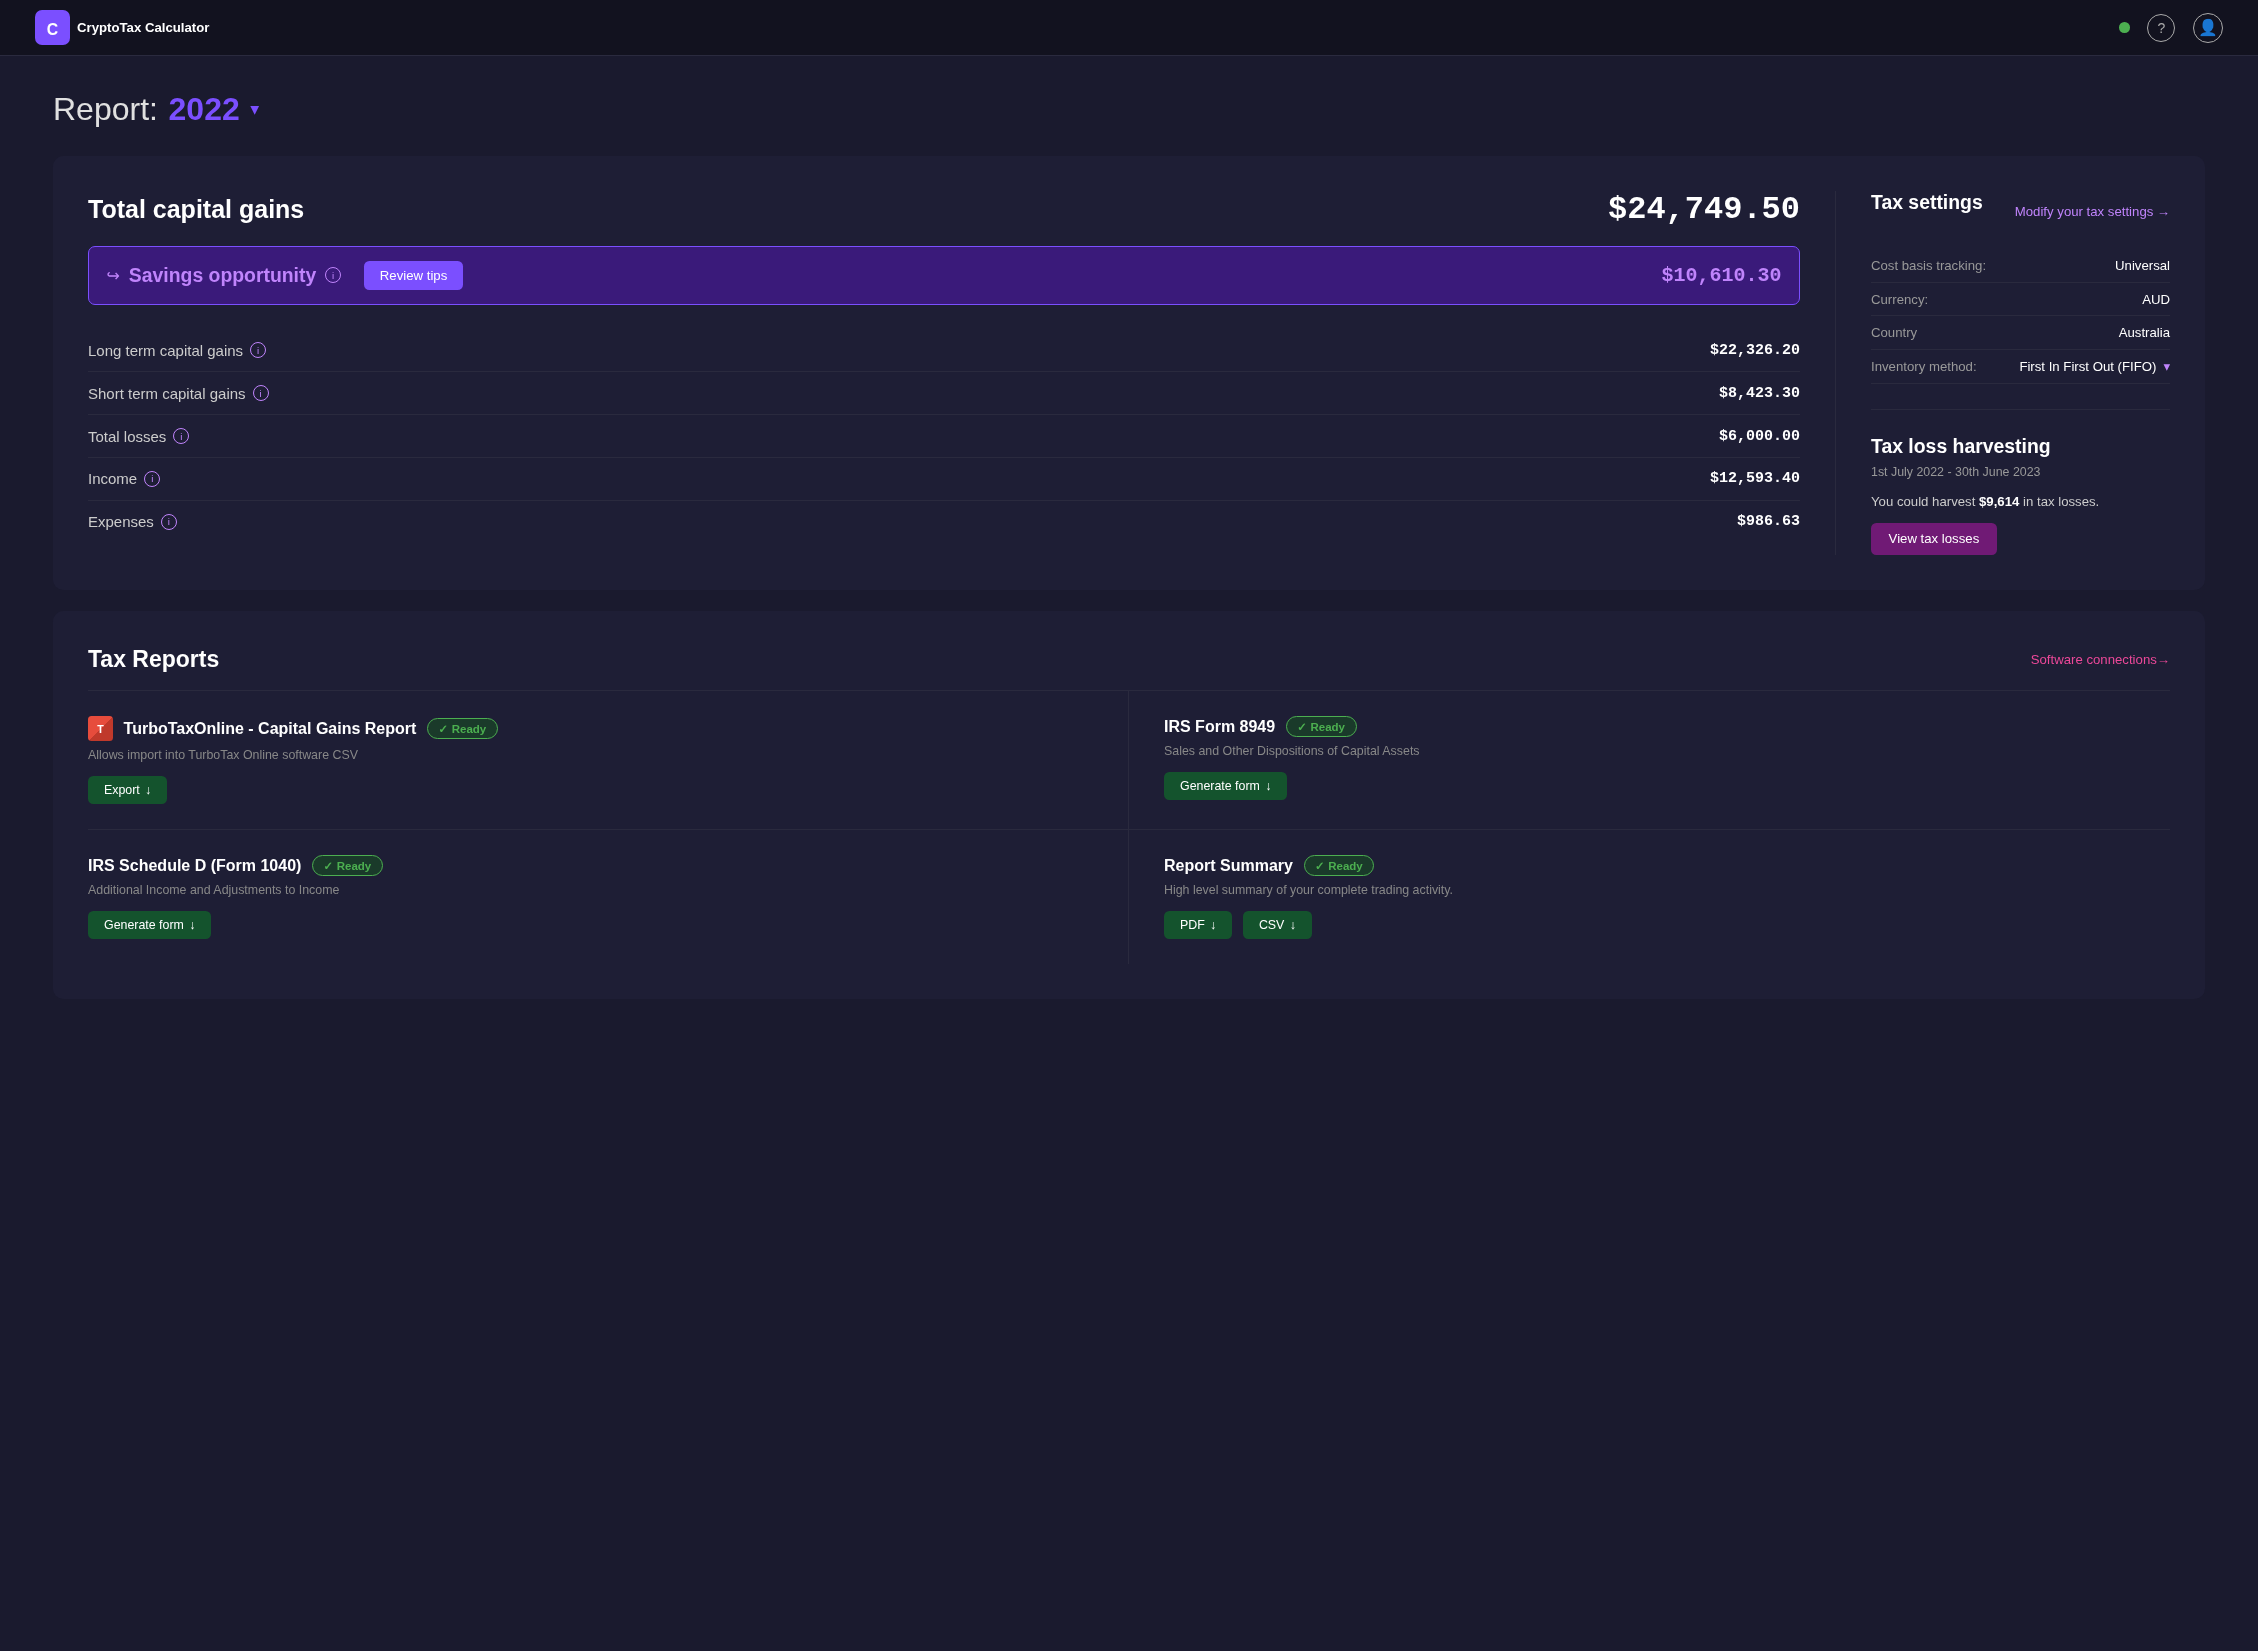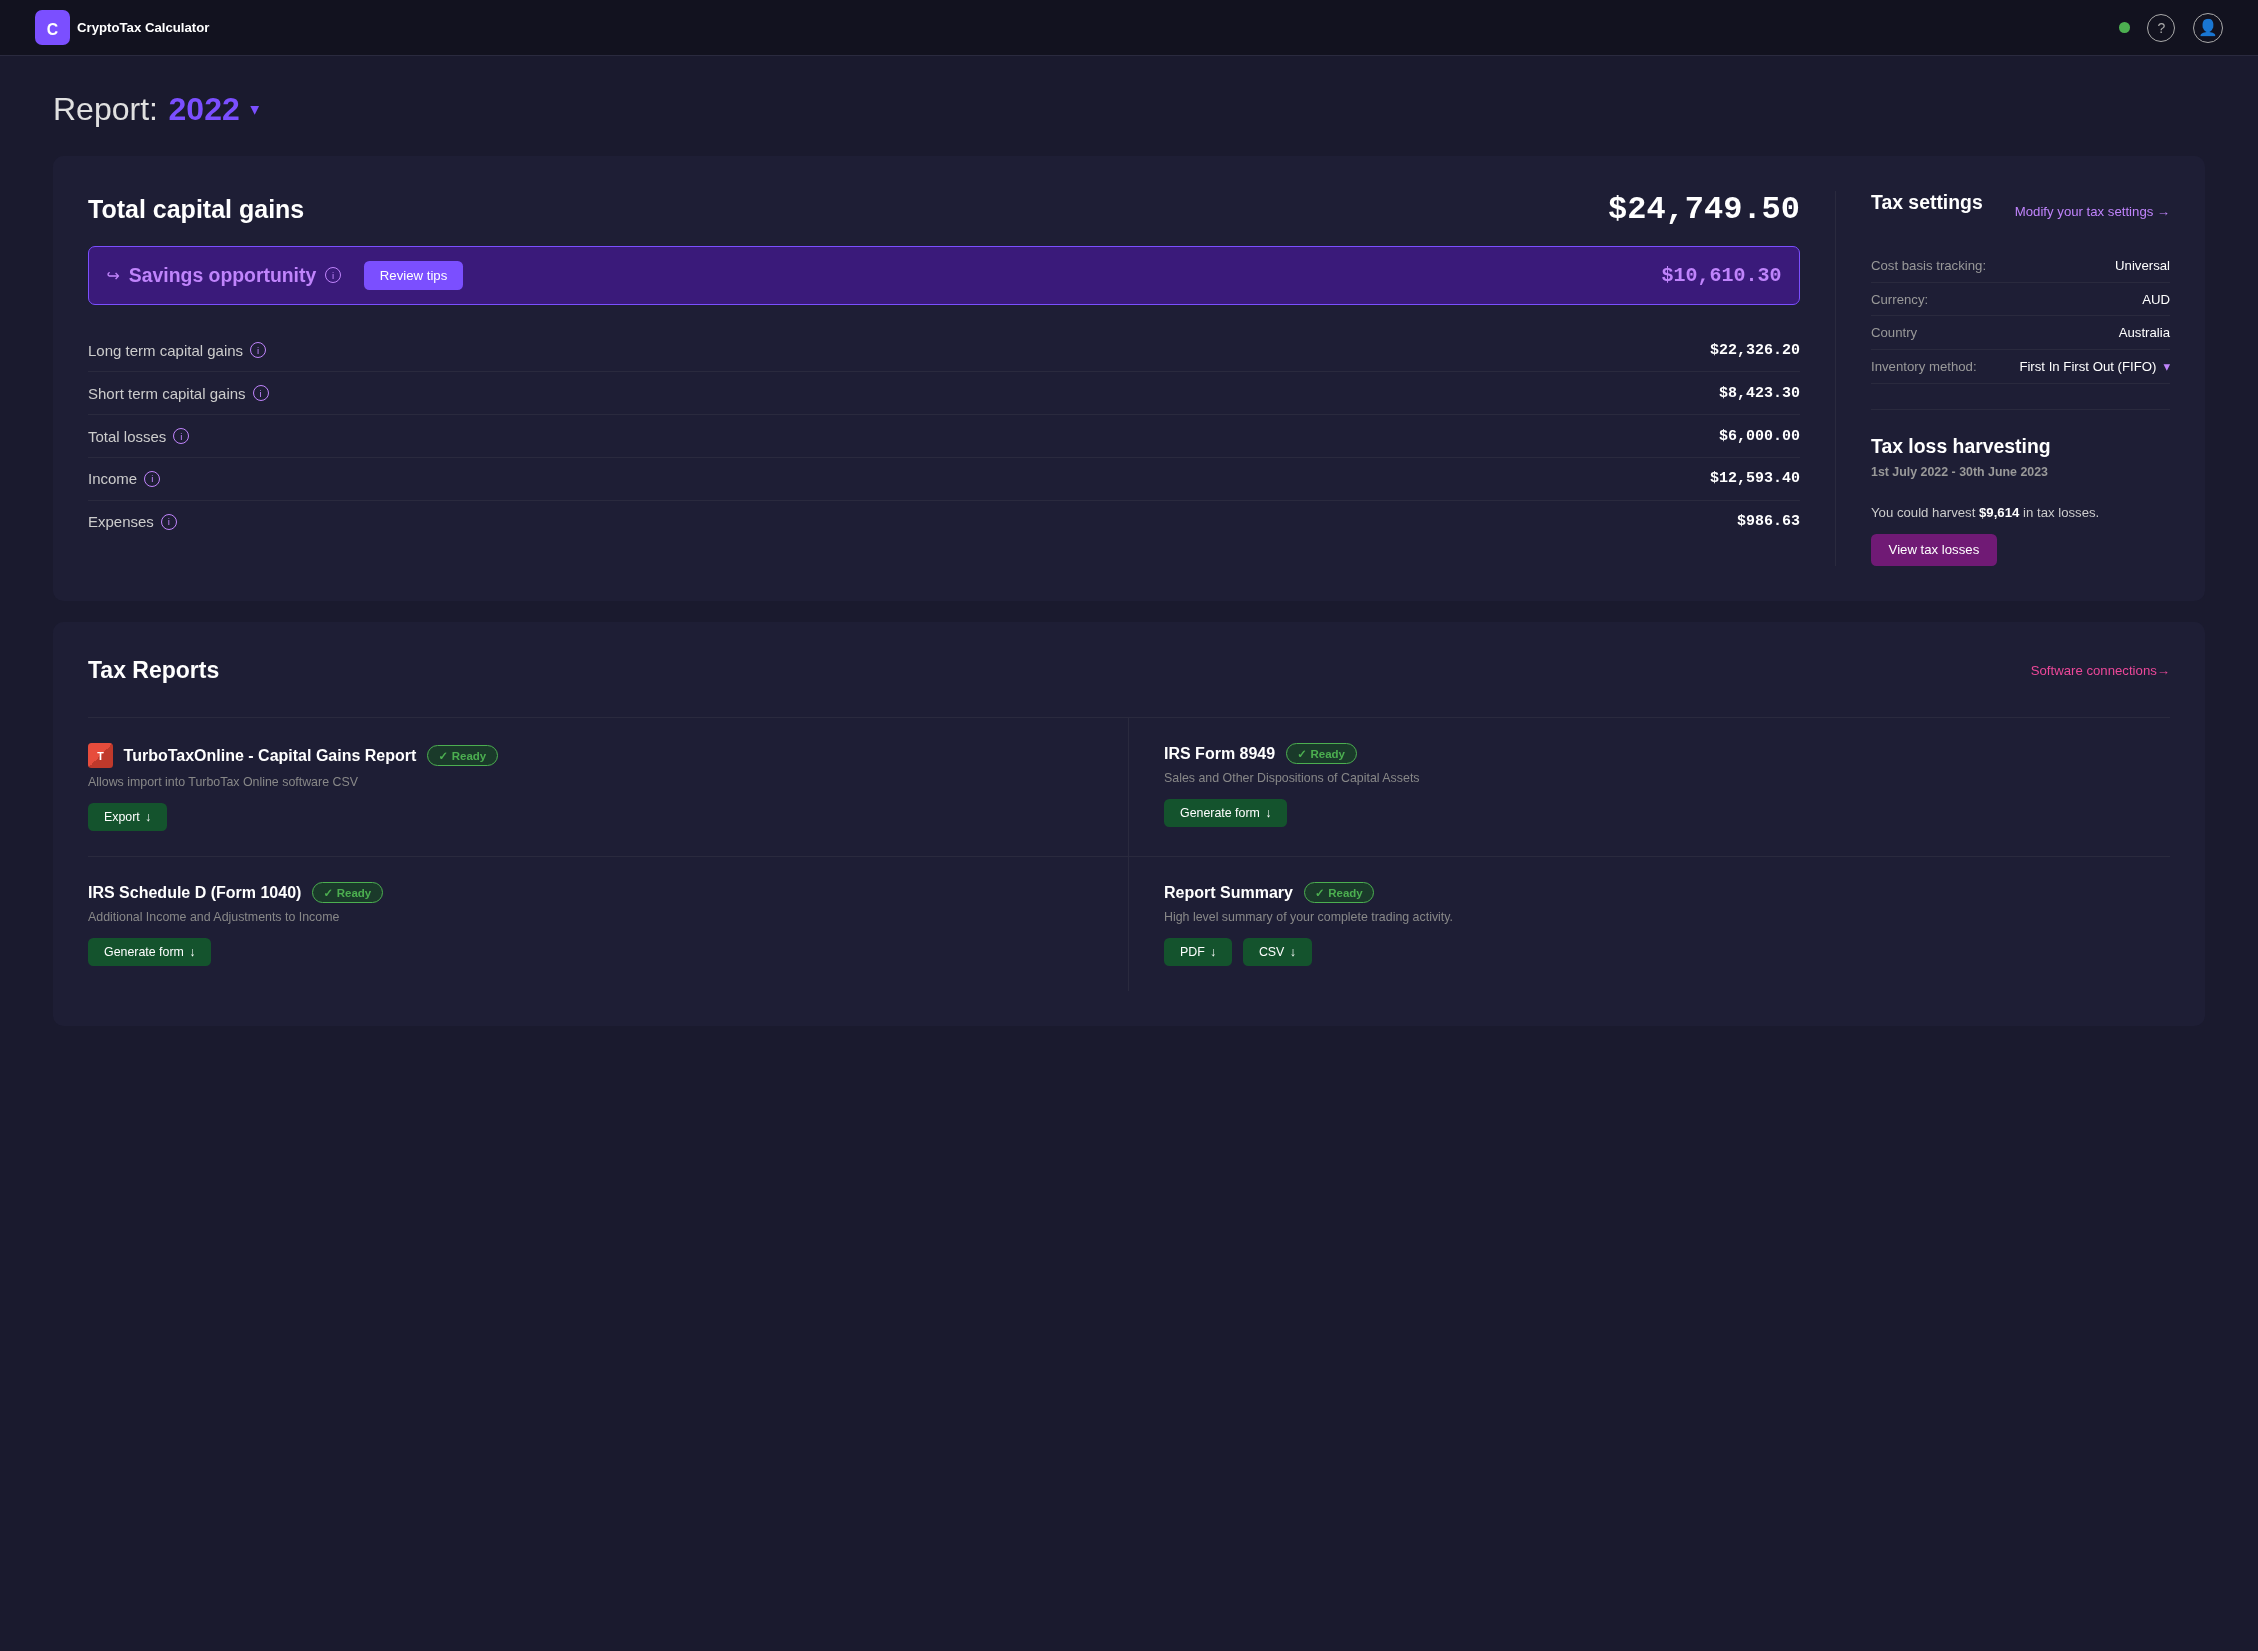--- a/index.html
+++ b/index.html
@@ -277,22 +277,21 @@
     }
     .harvest-title {
       font-size: 19.4px;
       font-weight: 700;
       color: #fff;
       margin-bottom: 7px;
     }
     .harvest-date {
       font-size: 12.4px;
       color: #999;
-      margin-bottom: 26px;
-      font-weight: bold;
+      margin-bottom: 15px;
     }
     .harvest-text {
       font-size: 13.2px;
       color: #ccc;
       margin-bottom: 14px;
     }
     .harvest-highlight {
       color: #fff;
       font-weight: 700;
     }
@@ -304,21 +303,21 @@
       padding: 8.8px 17.6px;
       font-size: 13.2px;
       cursor: pointer;
       font-weight: 500;
     }
     .tax-reports-card {}
     .reports-header {
       display: flex;
       justify-content: space-between;
       align-items: center;
-      margin-bottom: 33px;
+      margin-bottom: 17px;
     }
     .reports-title {
       font-size: 23px;
       font-weight: 700;
       color: #fff;
     }
     .software-link {
       color: #ec4899;
       text-decoration: none;
       font-size: 13.2px;

